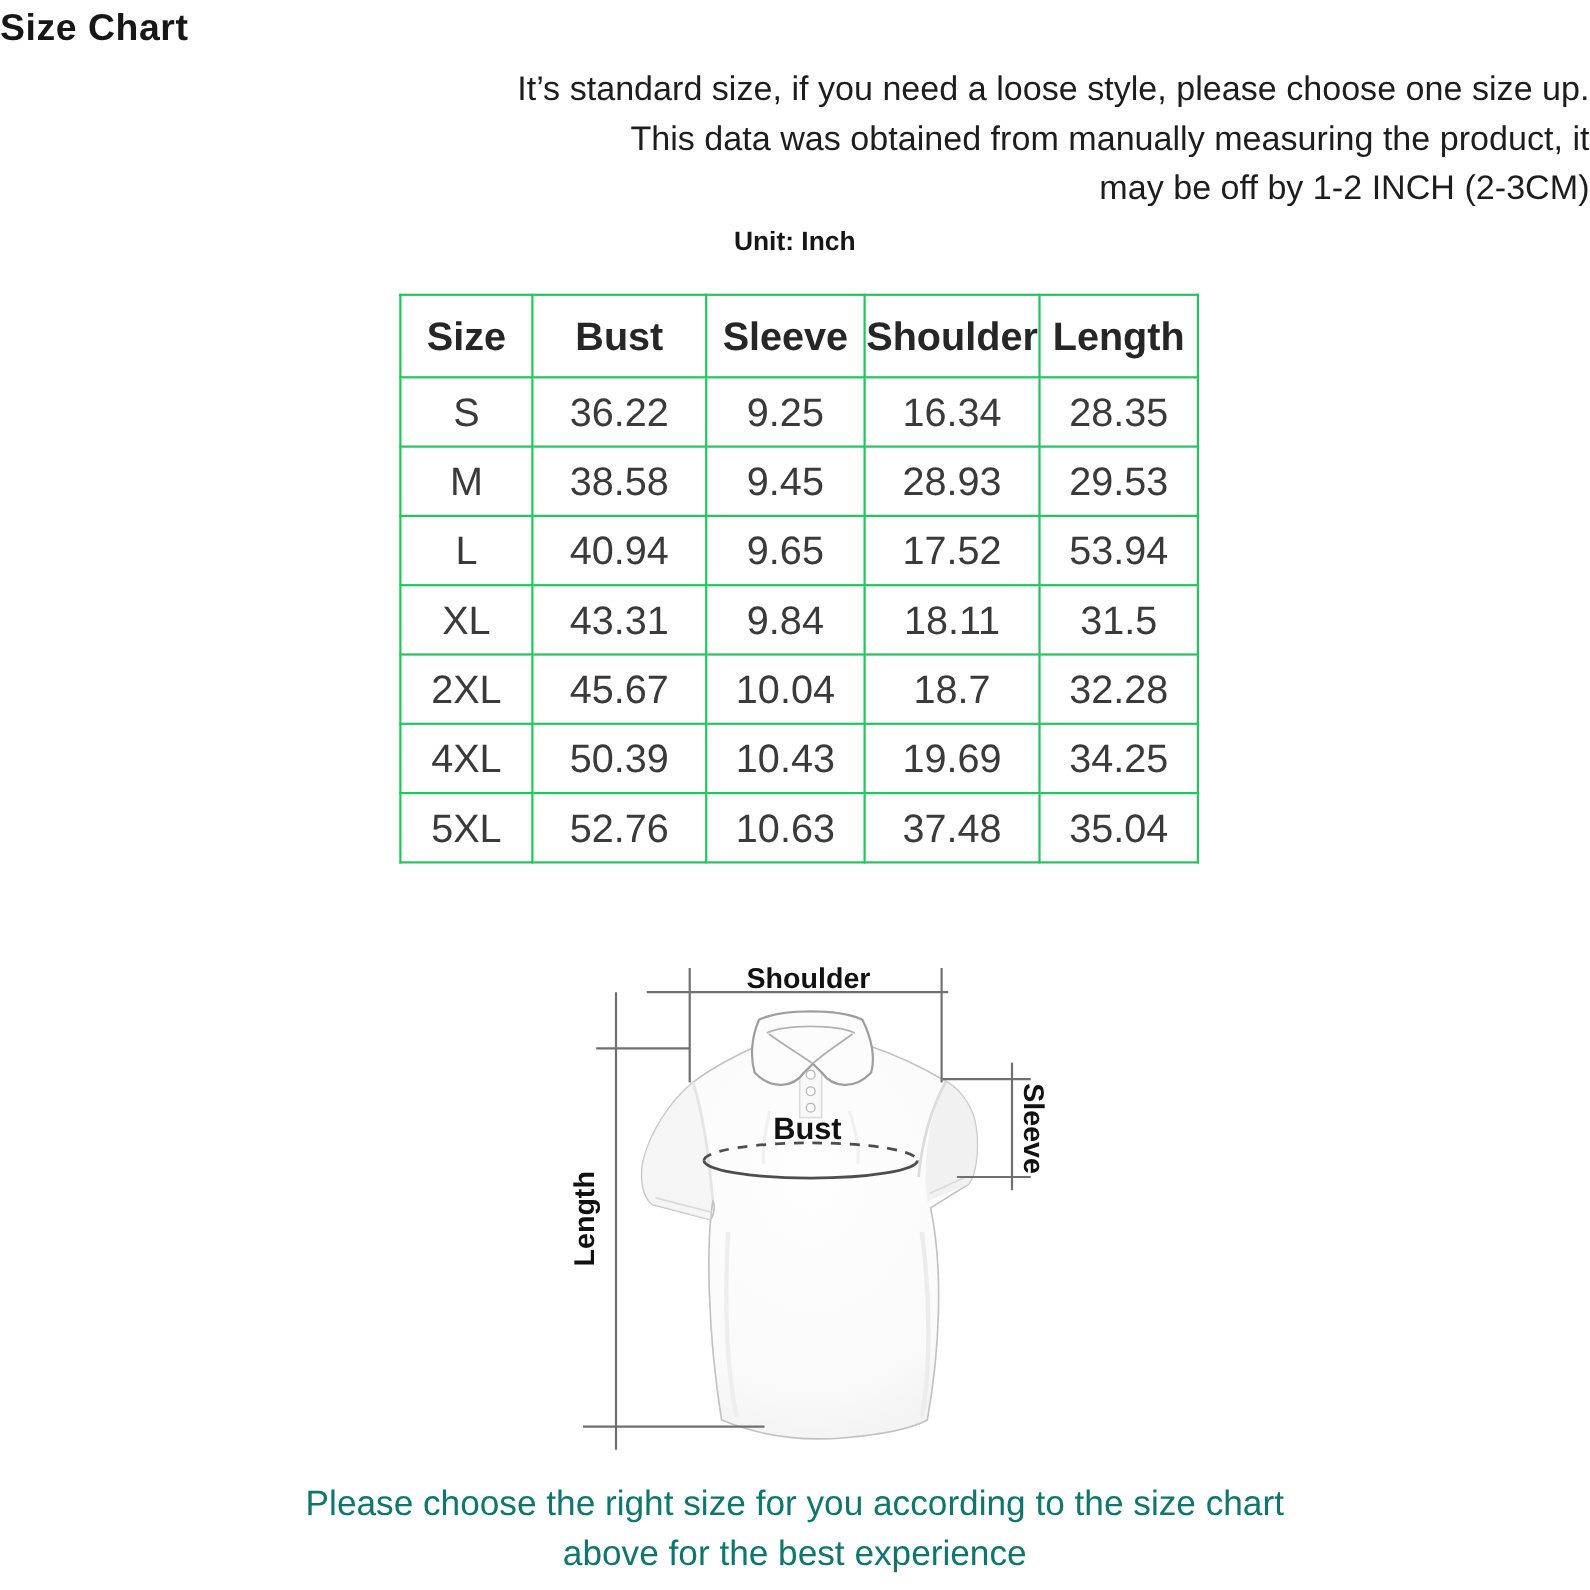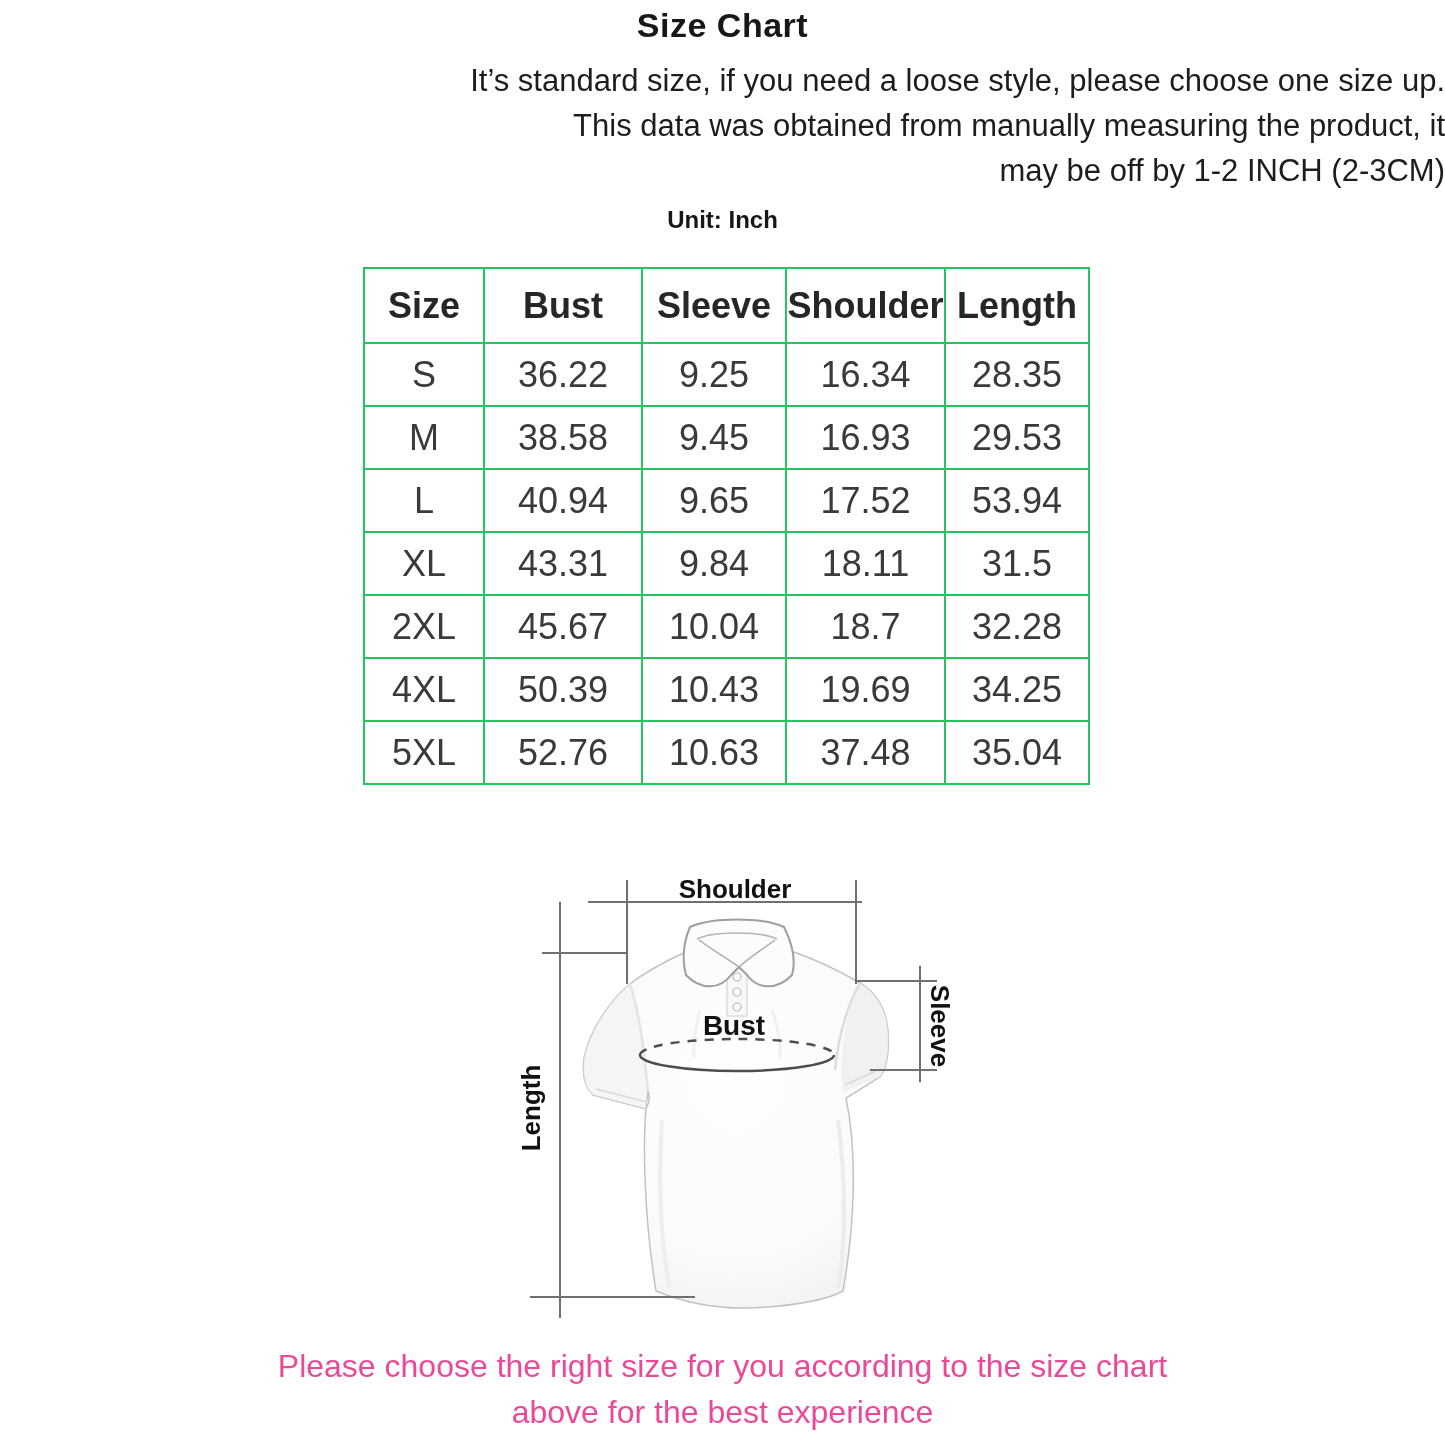--- a/index.html
+++ b/index.html
@@ -1,21 +1,21 @@
 <!DOCTYPE html>
 <html><head>
 <meta charset="utf-8">
 <style>
   html,body{margin:0;padding:0;background:#ffffff;}
   .page{
     position:relative;width:1445px;height:1445px;background:#ffffff;
     font-family:"Liberation Sans",sans-serif;color:#1e1e1e;overflow:hidden;
   }
   .title{
-    position:absolute;top:6px;left:0;width:100%;text-align:center;
+    position:absolute;top:6px;left:0;width:100%;text-align:left;
     font-size:34px;font-weight:700;letter-spacing:0.5px;color:#171717;
   }
   .note{
     position:absolute;top:58px;left:0;width:100%;text-align:right;
     font-size:31px;line-height:45px;font-weight:500;color:#1d1d1d;
   }
   .unit{
     position:absolute;top:206px;left:0;width:100%;text-align:center;
     font-size:24px;font-weight:700;color:#171717;
   }
@@ -28,21 +28,21 @@
     border:2px solid #22c55e;padding:0;vertical-align:middle;
   }
   table.size th{height:73px;font-weight:700;color:#262626;}
   table.size td{height:61px;font-weight:400;}
   svg.diagram{position:absolute;left:0;top:0;}
   .diagram-label{
     font-family:"Liberation Sans",sans-serif;font-weight:700;fill:#111111;
   }
   .footer{
     position:absolute;top:1343px;left:0;width:100%;text-align:center;
-    font-size:32px;line-height:46px;font-weight:500;color:#ec4899;
+    font-size:32px;line-height:46px;font-weight:500;color:#0f766e;
   }
 </style>
 </head>
 <body>
 
 <div class="page">
 
   <div class="title">Size Chart</div>
 
   <div class="note">
@@ -75,21 +75,21 @@
         <td>S</td>
         <td>36.22</td>
         <td>9.25</td>
         <td>16.34</td>
         <td>28.35</td>
       </tr>
       <tr>
         <td>M</td>
         <td>38.58</td>
         <td>9.45</td>
-        <td>16.93</td>
+        <td>28.93</td>
         <td>29.53</td>
       </tr>
       <tr>
         <td>L</td>
         <td>40.94</td>
         <td>9.65</td>
         <td>17.52</td>
         <td>53.94</td>
       </tr>
       <tr>

